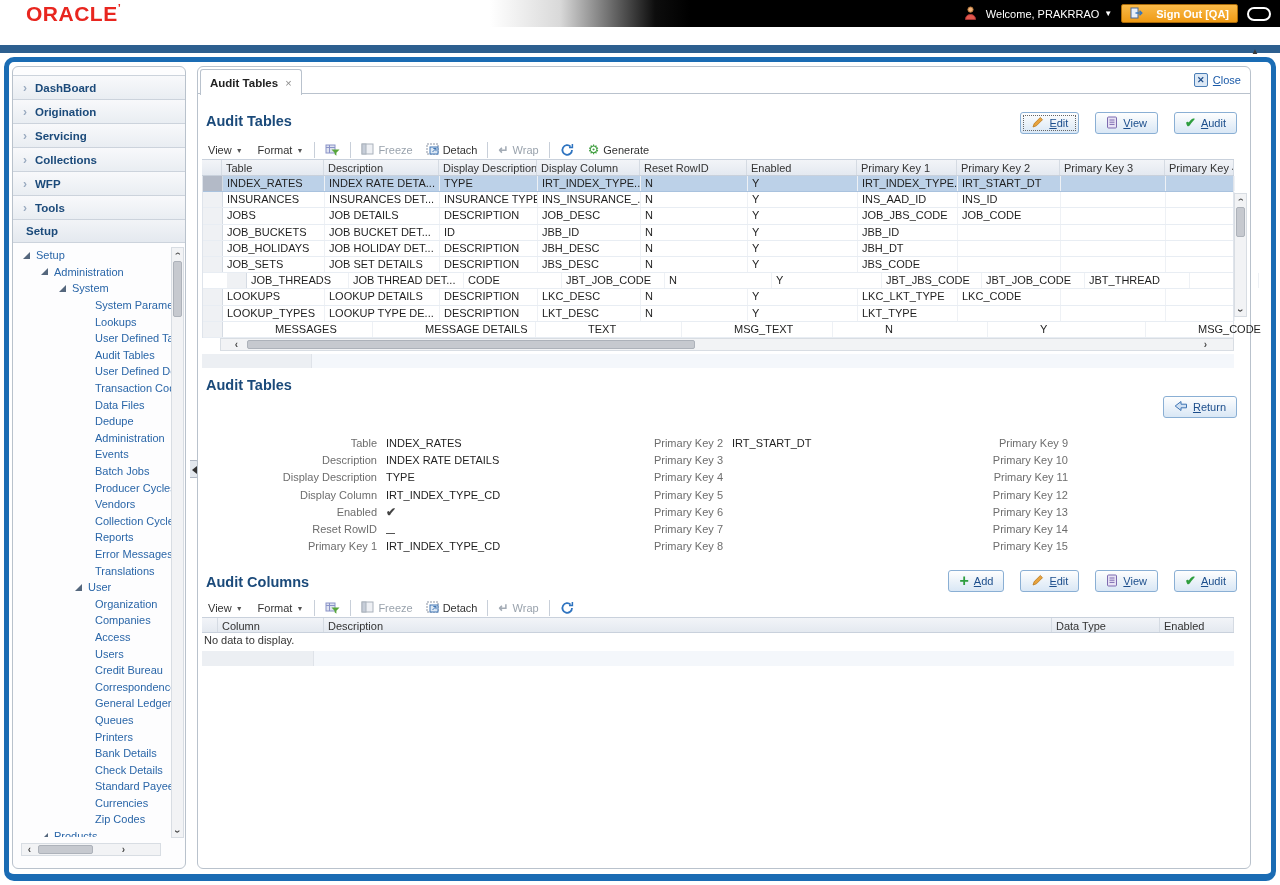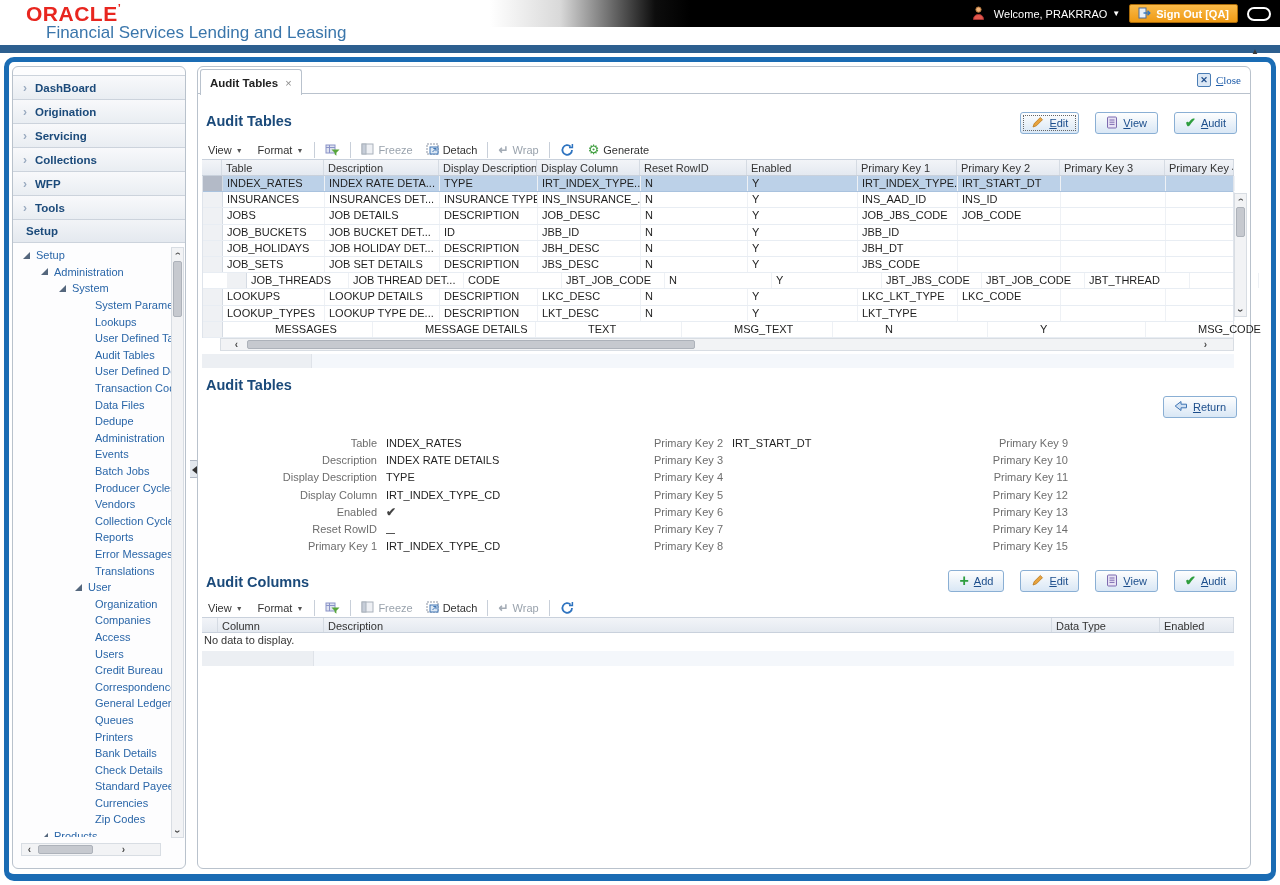--- a/index.html
+++ b/index.html
@@ -8,21 +8,21 @@
 
   
   .oracle { position:absolute; left:26px; top:2px; font-size:21px; font-weight:bold; letter-spacing:.5px; color:#e8261f; }
   .oracle::after { content:"\2019"; font-size:11px; vertical-align:top; }
   .subtitle { position:absolute; left:46px; top:23px; font-size:17px; color:#3a76ab; }
   .black-bar { position:absolute; top:0; right:0; height:27px; width:790px;
     background:linear-gradient(90deg,#ffffff 0px,#d9d9d9 70px,#6e6e6e 120px,#0d0d0d 165px,#000 200px);
     display:flex; align-items:center; justify-content:flex-end; gap:9px; padding-right:9px; }
   .welcome { color:#fff; display:flex; align-items:center; gap:5px; cursor:default; }
   .welcome .caret { font-size:8px; color:#fff; }
-  .signout { display:flex; align-items:center; gap:5px; height:19px; padding:0 8px;
+  .signout { display:flex; align-items:center; gap:13px; height:19px; padding:0 8px;
     background:linear-gradient(#f9ba49,#ef9a14); border:1px solid #a86a08; border-radius:2px;
     color:#fff; font-weight:bold; }
   .oval { width:24px; height:14px; border:2px solid #fff; border-radius:8px; background:transparent; }
   .navy-strip { position:absolute; top:45px; left:0; width:1280px; height:8px; background:#2d5f8f; }
 
   
   .frame { position:absolute; left:4px; top:57px; width:1272px; height:824px;
     border:5px solid #1a6cb4; border-bottom-width:7px; border-radius:10px; background:#fff; }
   .page-up { position:absolute; left:1246px; top:46px; width:18px; height:11px; text-align:center;
     font-size:8px; color:#3a3a3a; line-height:11px; }
@@ -65,21 +65,21 @@
   .content { position:absolute; left:188px; top:4px; width:1054px; height:803px;
     border:1px solid #b9c2cc; border-radius:6px; background:#fff; }
   .tabstrip { position:absolute; left:0; top:0; width:100%; height:27px; border-bottom:1px solid #b9c2cd; }
   .tab { position:absolute; top:2px; left:2px; height:26px; display:flex; align-items:center; gap:7px;
     padding:0 9px; background:#fff; border:1px solid #b9c2cd; border-bottom:none; border-radius:3px 3px 0 0;
     font-weight:bold; font-size:11.5px; color:#222; cursor:pointer; z-index:2; }
   .tab-x { color:#8a8a8a; font-size:11px; font-weight:normal; cursor:pointer; }
   .close-link { position:absolute; right:9px; top:6px; display:flex; align-items:center; gap:5px; cursor:pointer; }
   .close-ic { width:14px; height:14px; background:#dce8f5; border:1px solid #4a7db5; border-radius:2px;
     color:#1f4e8c; font-size:9px; font-weight:bold; text-align:center; line-height:12px; }
-  .close-txt { color:#1b5aa8;font-family:Liberation Serif, serif; }
+  .close-txt { color:#1b5aa8; }
   .ak::first-letter { text-decoration:underline; }
 
   .sec-title { position:absolute; left:8px; font-size:14.5px; font-weight:bold; color:#1b4a7a; }
 
   .btn-row { position:absolute; right:13px; display:flex; gap:16px; }
   .btn { height:22px; display:flex; align-items:center; gap:5px; padding:0 10px;
     background:linear-gradient(#fefefe,#d9e7f5); border:1px solid #8aafd4; border-radius:3px;
     color:#1c4e8c; cursor:pointer; font-size:11px; font-family:"Liberation Sans",sans-serif; }
   .btn.focus-dotted { outline:1px dotted #666; outline-offset:-4px; }
   .ic-check { color:#2f9e3f; font-size:13px; font-weight:bold; line-height:12px; }
@@ -119,21 +119,20 @@
   .fcheck { color:#444; font-size:12px; font-weight:bold; }
   .funcheck { display:inline-block; width:9px; height:1px; background:#555; margin-top:8px; }
   .fcol { position:absolute; }
 </style>
 </head>
 <body>
 
 <div id="page">
 
   <div class="oracle">ORACLE</div>
-  <div class="subtitle">Financial Services Lending and Leasing</div>
   <div class="black-bar">
     <span>
       <svg width="13" height="14">
           <circle cx="6.5" cy="3.6" r="2.6" fill="#f0b27a" stroke="#b97a3e"></circle>
           <path d="M1.5 13.5c0-3.4 2.2-5 5-5s5 1.6 5 5z" fill="#e2574c" stroke="#a33333"></path>
         </svg>
     </span>
     <span class="welcome">
       <span>Welcome, PRAKRRAO</span>
       <span class="caret">▼</span>

